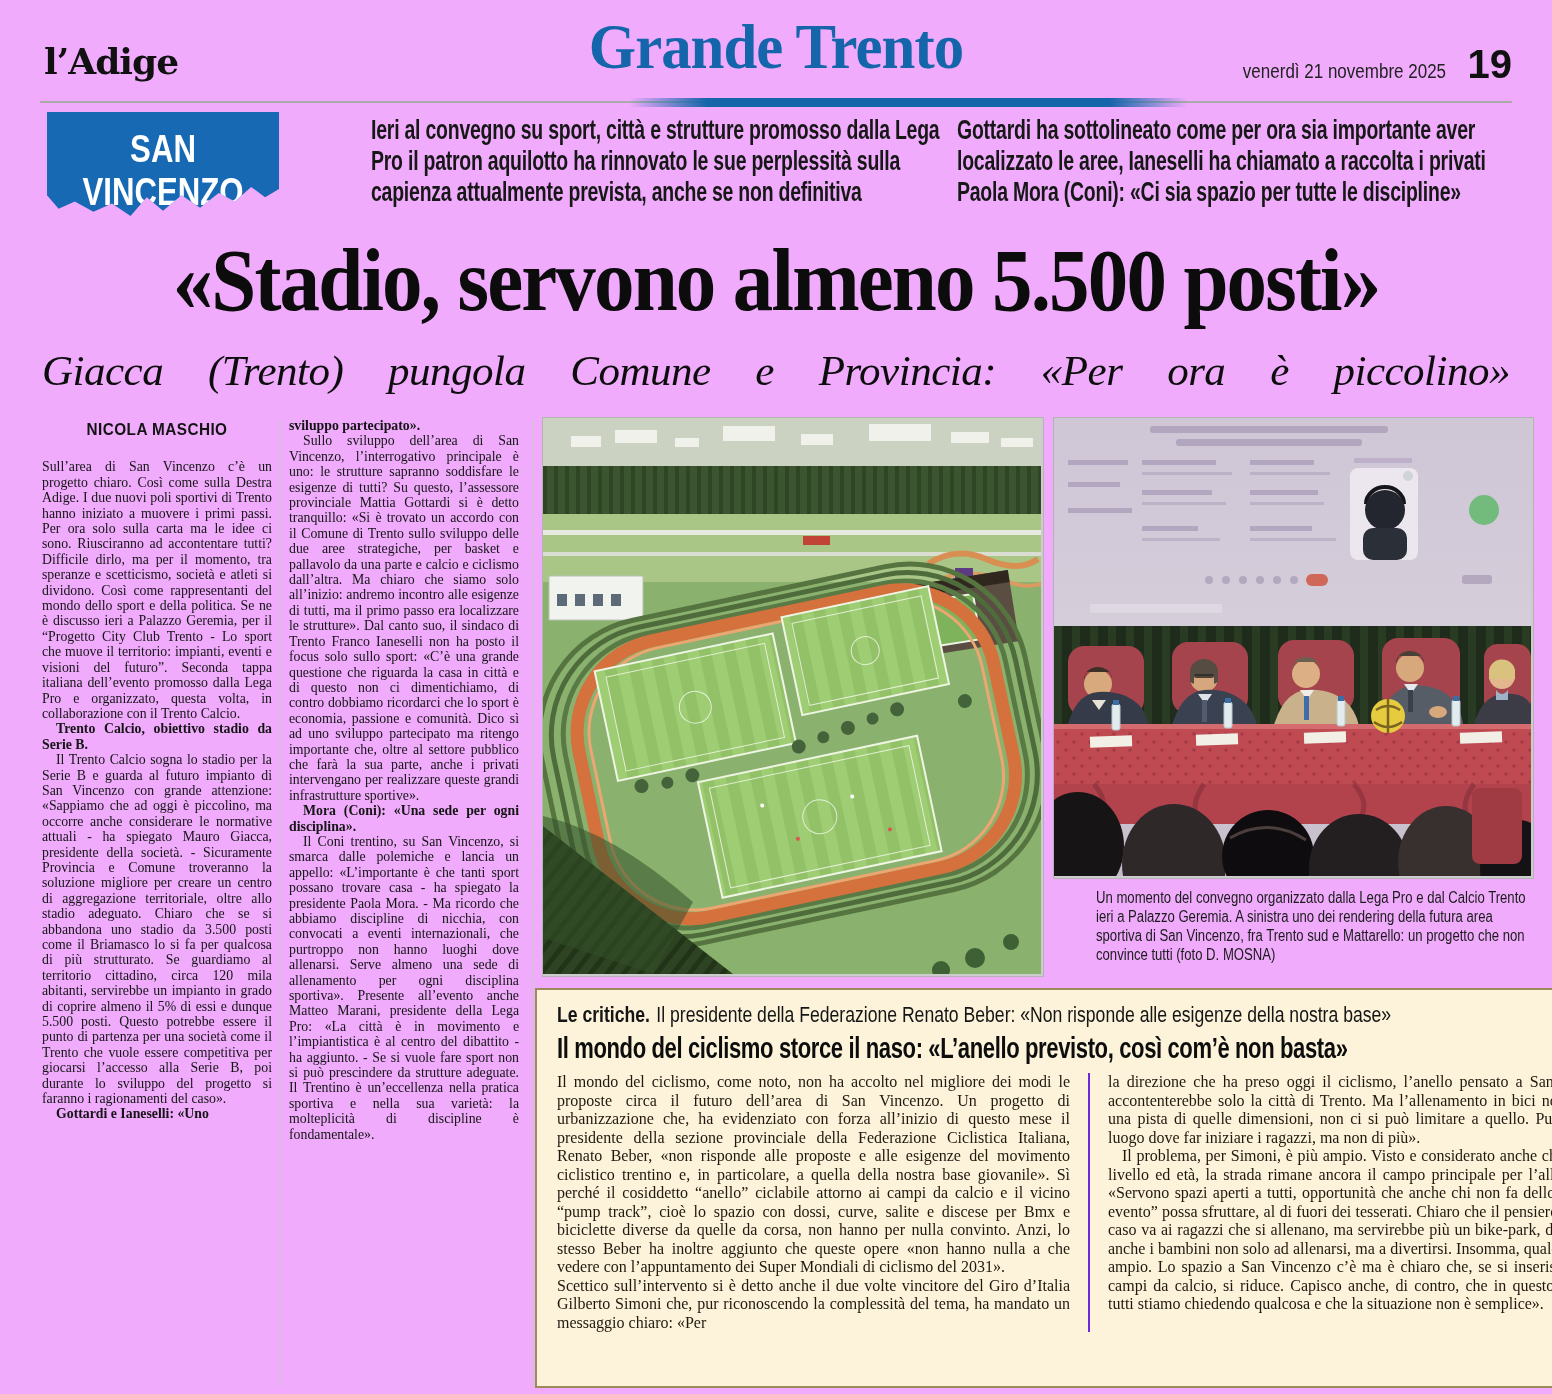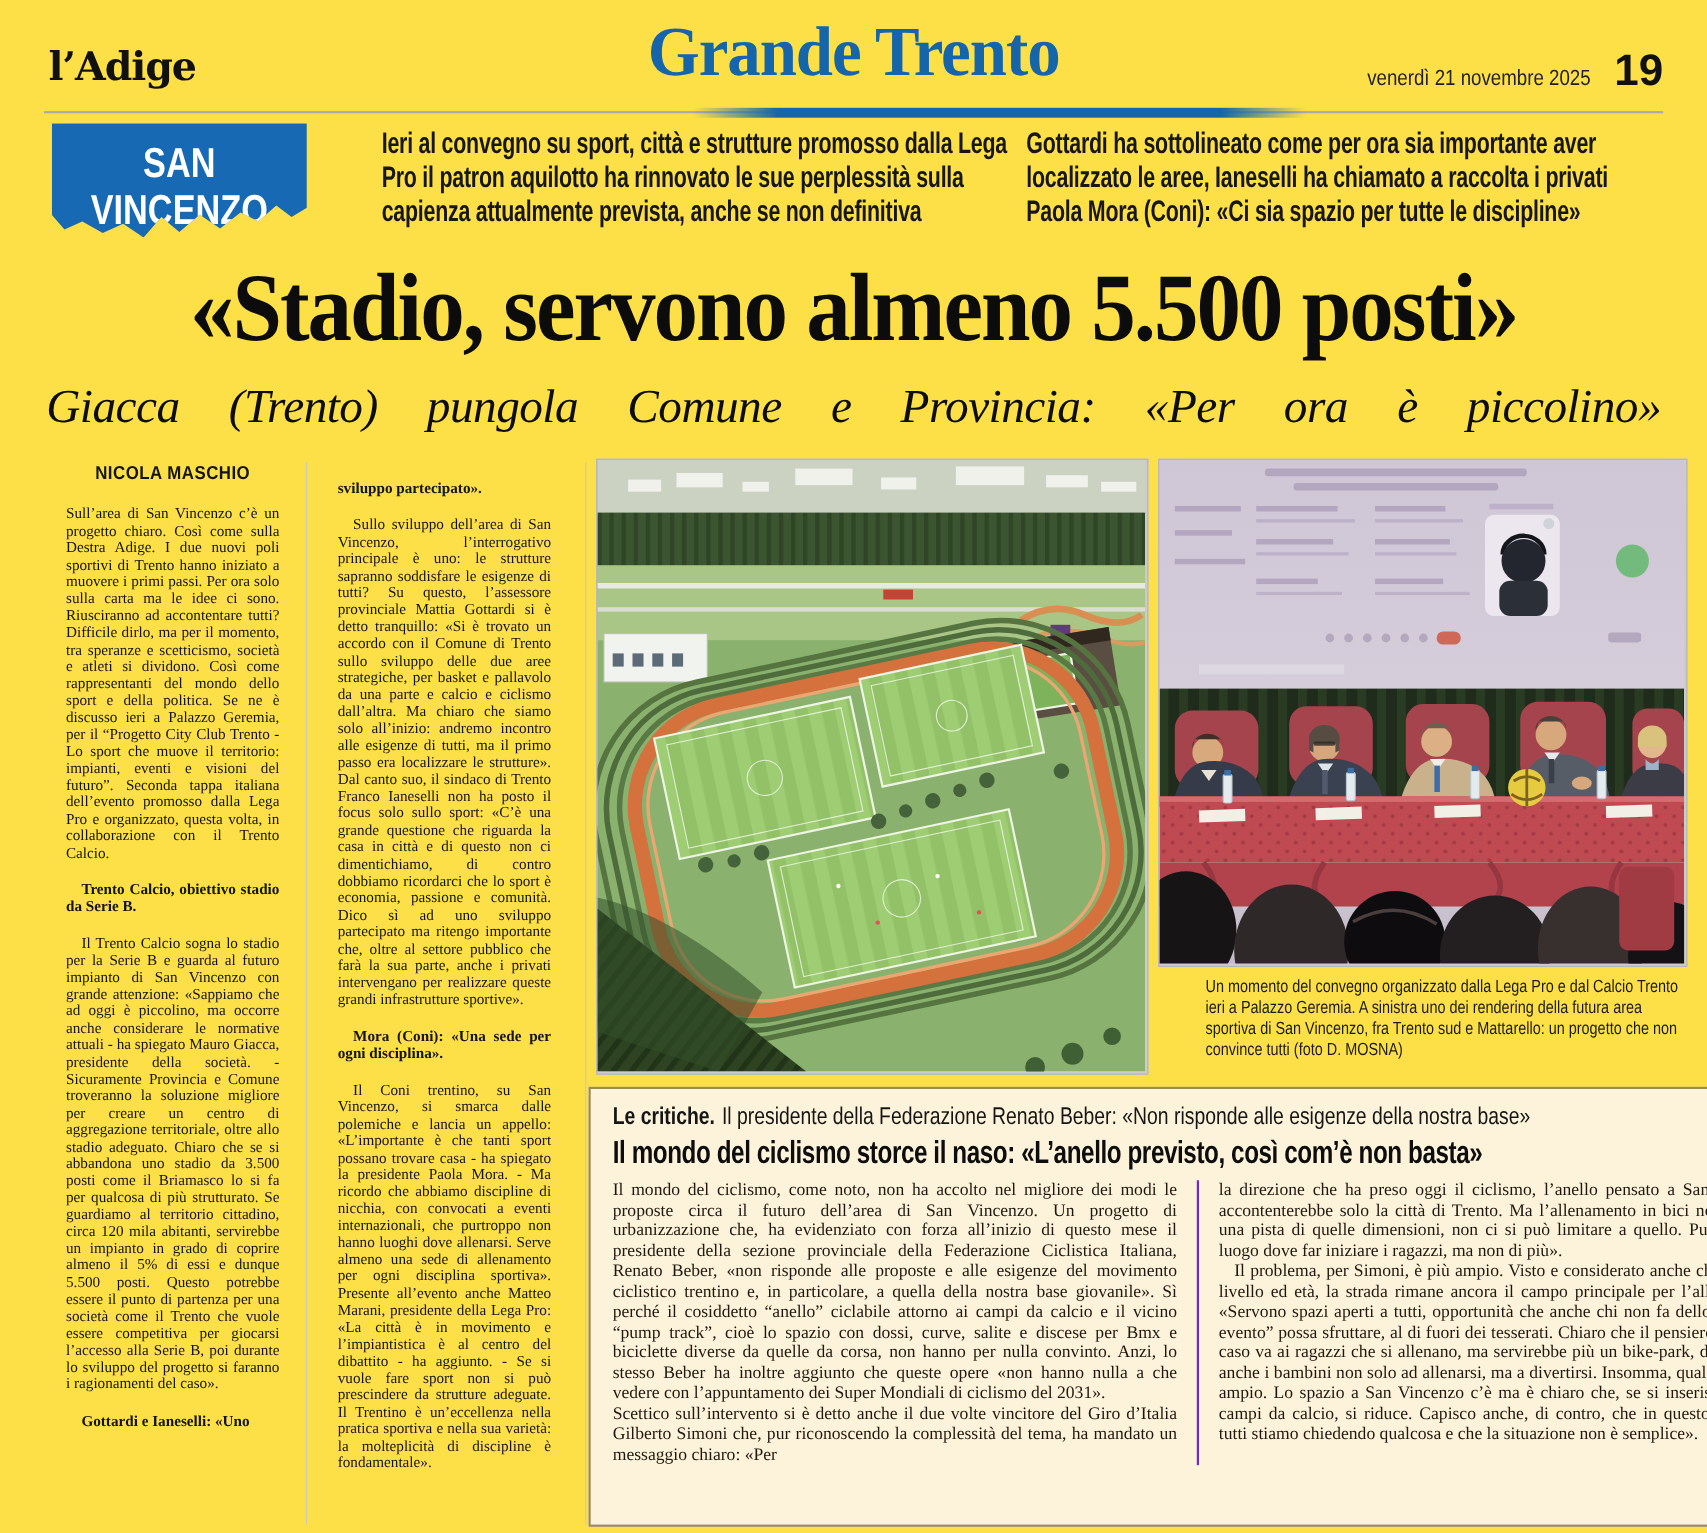--- a/index.html
+++ b/index.html
@@ -1,16 +1,16 @@
 <!DOCTYPE html>
 <html><head>
 <meta charset="utf-8">
 <style>
   html,body{margin:0;padding:0;background:#e8e8e4;}
-  #page{position:relative;width:1552px;height:1394px;background:#fde047;overflow:hidden;
+  #page{position:relative;width:1552px;height:1394px;background:#f0abfc;overflow:hidden;
         font-family:"Liberation Serif",serif;color:#141414;}
   
   .brand{position:absolute;left:44px;top:40px;font-family:"DejaVu Serif",serif;
          font-weight:bold;font-size:36px;letter-spacing:-1px;color:#111;}
   .section{position:absolute;left:0;right:0;top:10px;text-align:center;
            font-family:"Liberation Serif",serif;font-weight:bold;font-size:64px;
            letter-spacing:-1px;color:#1565ab;transform:scaleX(0.95);}
   .pagedate{position:absolute;right:106px;top:60px;font-family:"Liberation Sans",sans-serif;
             font-size:20px;color:#222;transform:scaleX(0.85);transform-origin:100% 0;}
   .pagenum{position:absolute;right:40px;top:42px;font-family:"Liberation Sans",sans-serif;
@@ -19,35 +19,35 @@
   .header-rule .gray{position:absolute;left:0;right:0;top:3px;height:2px;background:#aaa;}
   .header-rule .blue{position:absolute;left:40%;width:38%;top:0;height:9px;
       background:linear-gradient(90deg,rgba(21,101,171,0) 0%,#1565ab 14%,#1565ab 86%,rgba(21,101,171,0) 100%);}
   
   .tagbox{position:absolute;left:47px;top:112px;width:232px;height:104px;background:#1769b4;
       clip-path:polygon(0 0,100% 0,100% 74%,94% 82%,88% 72%,81% 86%,74% 78%,66% 92%,58% 80%,50% 95%,43% 82%,36% 100%,28% 88%,20% 96%,12% 86%,5% 93%,0 80%);}
   .tagbox span{display:block;text-align:center;padding-top:16px;color:#fff;
       font-family:"Liberation Sans",sans-serif;font-weight:bold;font-size:38px;
       transform:scaleX(0.82);letter-spacing:0px;}
   .kick{position:absolute;top:115px;font-family:"Liberation Sans",sans-serif;font-weight:600;
-        font-size:27px;line-height:31px;color:#171717;letter-spacing:-0.3px;}
+        font-size:27px;line-height:31px;color:#171717;letter-spacing:-0.3px;margin-left:24px;}
   .kick .cx{display:block;transform:scaleX(0.72);transform-origin:0 0;width:138.8%;}
   .kick-left{left:347px;width:578px;}
   .kick-right{left:933px;width:582px;}
   
   .headline{position:absolute;left:40px;right:40px;top:234px;text-align:center;
       font-family:"Liberation Serif",serif;font-weight:bold;font-size:88px;line-height:94px;
       color:#0c0c0c;transform:scaleX(0.92);letter-spacing:-2px;}
   .subhead{position:absolute;left:42px;right:42px;top:346px;
       font-family:"Liberation Serif",serif;font-style:italic;font-size:43px;line-height:50px;
       color:#0d0d0d;text-align:justify;text-align-last:justify;letter-spacing:-0.5px;}
   
   .col{position:absolute;top:418px;width:230px;font-size:13.8px;line-height:15.4px;
        text-align:justify;color:#141414;}
-  .col p{margin:18px;}
+  .col p{margin:0;}
   .col p.ind{text-indent:14px;}
   .col .bsub{font-weight:bold;}
   .col1{left:42px;}
   .col2{left:289px;}
   .byline{text-align:center;font-family:"Liberation Sans",sans-serif;font-weight:bold;
           font-size:17px;letter-spacing:0.5px;margin:4px 0 22px 0;transform:scaleX(0.9);}
   .vrule{position:absolute;width:1px;background:#c8c8c8;top:420px;height:966px;}
   .vr1{left:278px;}
   .vr2{left:532px;}
   

